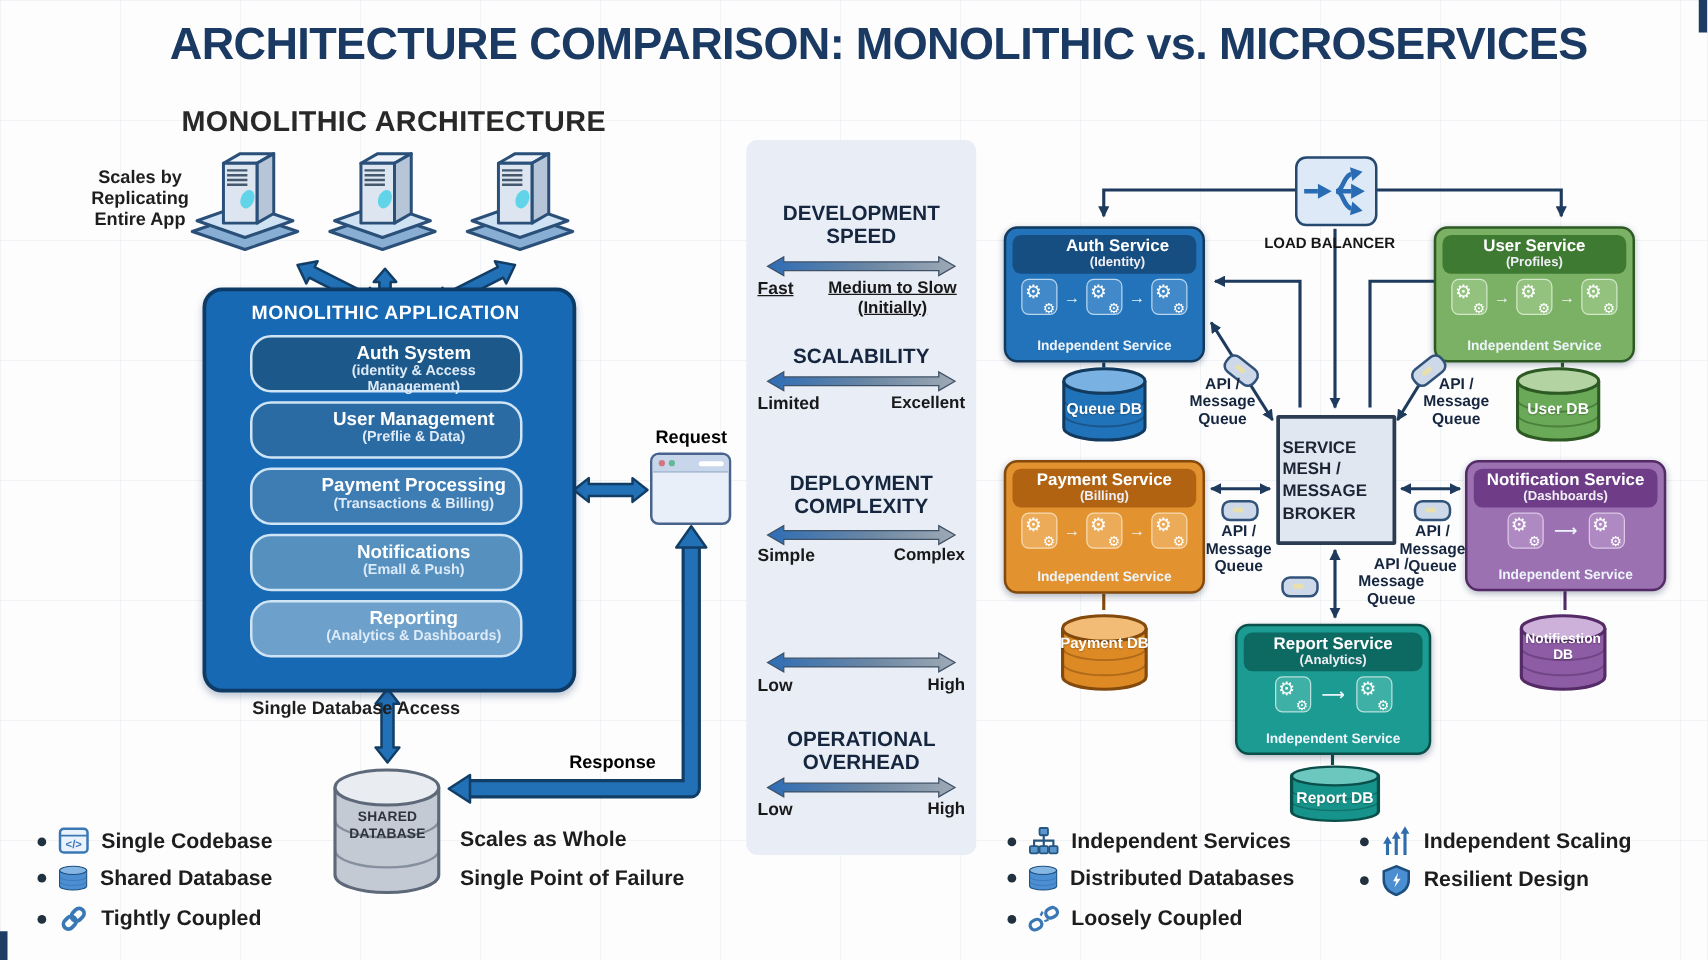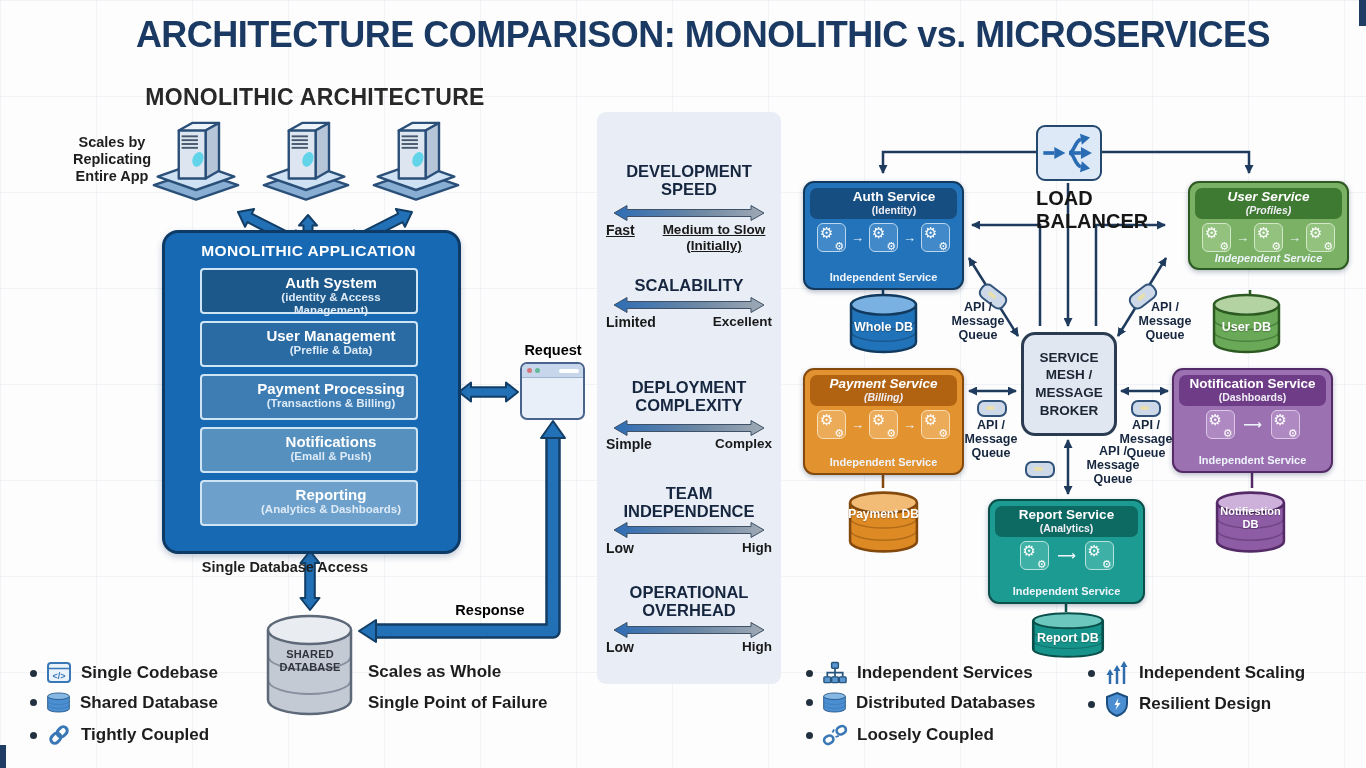--- a/index.html
+++ b/index.html
@@ -20,21 +20,21 @@
   
   .title{left:0;right:0;top:14px;text-align:center;font-size:36px;font-weight:800;
          color:#1a3a63;letter-spacing:-.5px;white-space:nowrap;padding-left:40px;}
   .sect{top:84px;width:500px;text-align:center;font-size:23px;font-weight:800;color:#282828;letter-spacing:.3px;}
   
   .note{font-weight:800;color:#1e1e1e;line-height:1.18;text-align:center;}
   .appbox{left:162px;top:230px;width:293px;height:318px;background:#1769b3;
           border:3px solid #0e3a66;border-radius:16px;box-shadow:0 3px 6px rgba(20,50,90,.25);}
   .apphead{left:162px;top:242px;width:293px;text-align:center;color:#fff;
            font-size:15.5px;font-weight:800;letter-spacing:.4px;}
-  .layer{left:200px;width:218px;height:46px;border:2px solid #cfe4f5;border-radius:4px;
+  .layer{left:200px;width:218px;height:46px;border:2px solid #cfe4f5;border-radius:17px;
          text-align:center;color:#fff;box-sizing:border-box;padding-top:4px;padding-left:44px;}
   .layer .nm{font-size:15px;font-weight:800;line-height:1.15;}
   .layer .dt{font-size:11.5px;font-weight:600;color:#ddeaf7;line-height:1.1;}
   .browser{left:520px;top:362px;width:65px;height:58px;background:#e9eff8;border:2.5px solid #49648c;
            border-radius:7px;box-sizing:border-box;overflow:hidden;}
   .browser .bar{height:13px;background:#c7d6ea;border-bottom:1.5px solid #9fb4cf;position:relative;}
   .browser .d{position:absolute;top:4px;width:5px;height:5px;border-radius:50%;}
   .browser .pillw{position:absolute;top:4.5px;right:4px;width:20px;height:4.5px;background:#fff;border-radius:2px;}
   .dbLabel{color:#fff;font-weight:800;text-align:center;text-shadow:0 1px 1px rgba(0,0,0,.25);line-height:1.15;}
   
@@ -51,22 +51,22 @@
   .svc .hd .dt{font-size:10.5px;font-weight:650;color:#f0eef5;line-height:1.1;}
   .svc .tiles{display:flex;justify-content:center;align-items:center;gap:5px;margin-top:2px;}
   .svc .t{width:29px;height:29px;border-radius:6px;position:relative;box-sizing:border-box;}
   .svc .t .ga{position:absolute;left:2px;top:0;font-size:15px;color:#fff;}
   .svc .t .gb{position:absolute;right:1px;bottom:-2px;font-size:11px;color:#fff;}
   .svc .arr{color:#ecf3fb;font-size:13px;font-weight:800;}
   .svc .ft{margin-top:auto;text-align:center;font-size:11px;font-weight:750;color:#eef4fb;padding-bottom:5px;}
   .lb-box{left:1036px;top:125px;width:66px;height:56px;background:#dde9f7;border:2.5px solid #24486e;
           border-radius:9px;box-sizing:border-box;display:flex;align-items:center;justify-content:center;}
   .mesh{left:1021px;top:332px;width:96px;height:104px;background:#e0e7f1;border:3px solid #2b3c52;
-        border-radius:14px;box-sizing:border-box;display:flex;align-items:center;justify-content:center;
-        text-align:center;font-size:13.5px;font-weight:800;color:#1b2534;line-height:1.3;padding:2px;}
+        border-radius:2px;box-sizing:border-box;display:flex;align-items:center;justify-content:center;
+        font-size:13.5px;font-weight:800;color:#1b2534;line-height:1.3;padding:2px;}
   .mq{width:64px;text-align:center;font-size:12.5px;font-weight:800;color:#16263f;line-height:1.12;z-index:3;}
   .pill{width:26px;height:13px;background:#cdd9e8;border:2px solid #31537a;border-radius:7px;z-index:3;}
   .pill::after{content:"";position:absolute;left:7px;top:4px;width:9px;height:3.5px;background:#e7e0ae;border-radius:2px;}
   
   .lg{display:flex;align-items:center;gap:9px;font-size:17px;font-weight:700;color:#1d1d1d;z-index:3;}
   .dot{width:7px;height:7px;border-radius:50%;background:#22313f;flex:0 0 auto;}
   .plain{font-size:17px;font-weight:700;color:#1d1d1d;}
   .sliver{background:#1e3c64;z-index:4;}
 </style>
 </head>
@@ -252,21 +252,20 @@
 
   <div class="abs mtitle lbl" style="top:378px;">DEPLOYMENT COMPLEXITY</div>
   <svg class="abs lbl" style="left:613px;top:419px;" width="152" height="18" viewBox="0 0 152 18">
     <polygon points="1,9 14,1.5 14,5.5 138,5.5 138,1.5 151,9 138,16.5 138,12.5 14,12.5 14,16.5" fill="url(#mgrad)" stroke="#3f5166" stroke-width="1"></polygon>
   </svg>
   <div class="abs mlabels lbl" style="top:436px;">
     <span class="l">Simple</span>
     <span class="r">Complex</span>
   </div>
 
-  <div class="abs mtitle lbl" style="top:484px;">TEAM INDEPENDENCE</div>
   <svg class="abs lbl" style="left:613px;top:521px;" width="152" height="18" viewBox="0 0 152 18">
     <polygon points="1,9 14,1.5 14,5.5 138,5.5 138,1.5 151,9 138,16.5 138,12.5 14,12.5 14,16.5" fill="url(#mgrad)" stroke="#3f5166" stroke-width="1"></polygon>
   </svg>
   <div class="abs mlabels lbl" style="top:540px;">
     <span class="l">Low</span>
     <span class="r">High</span>
   </div>
 
   <div class="abs mtitle lbl" style="top:583px;">OPERATIONAL OVERHEAD</div>
   <svg class="abs lbl" style="left:613px;top:621px;" width="152" height="18" viewBox="0 0 152 18">
@@ -286,21 +285,21 @@
           <path d="M30 24 C36 24 36 37 43 39"></path>
       </g>
       <g fill="#2a6cb3">
         <polygon points="14,17.5 26,24 14,30.5"></polygon>
         <polygon points="42,3 53,7 44,15"></polygon>
         <polygon points="43,17.5 55,24 43,30.5"></polygon>
         <polygon points="44,33 53,41 42,45"></polygon>
       </g>
     </svg>
   </div>
-  <div class="abs lbl" style="left:1036px;top:187px;width:136px;text-align:left;font-size:20px;font-weight:800;color:#161616;">LOAD BALANCER</div>
+  <div class="abs lbl" style="left:980px;top:187px;width:136px;text-align:right;font-size:12px;font-weight:800;color:#161616;">LOAD BALANCER</div>
 
   <div class="abs mesh node">
     <span>SERVICE MESH / MESSAGE BROKER</span>
   </div>
 
   <div class="abs svc node" style="left:803px;top:181px;width:161px;height:109px;background:#2273ba;border:2.5px solid #123a5e;">
     <div class="hd" style="background:#174e82;padding-left:21px;">
       <div class="nm">Auth Service</div>
       <div class="dt">(Identity)</div>
     </div>
@@ -318,23 +317,23 @@
       <div class="t" style="background:#4289c9;border:1.5px solid #b8d6ee;">
           <span class="ga">⚙</span>
           <span class="gb">⚙</span>
         </div>
     </div>
     <div class="ft">Independent Service</div>
   </div>
   <svg class="abs node" style="left:845px;top:292px;color:#2173b9;--db-top:#79b2e2;--db-stroke:#123a5e;" width="77" height="63">
       <use href="#cyl"></use>
     </svg>
-  <div class="abs dbLabel lbl" style="left:845px;top:320px;width:77px;font-size:12.5px;">Whole DB</div>
-
-  <div class="abs svc node" style="left:1188px;top:181px;width:161px;height:89px;background:#7ab164;border:2.5px solid #2d5a23;font-style:italic;">
+  <div class="abs dbLabel lbl" style="left:845px;top:320px;width:77px;font-size:12.5px;">Queue DB</div>
+
+  <div class="abs svc node" style="left:1147px;top:181px;width:161px;height:109px;background:#7ab164;border:2.5px solid #2d5a23;">
     <div class="hd" style="background:#3e7a31;">
       <div class="nm">User Service</div>
       <div class="dt">(Profiles)</div>
     </div>
     <div class="tiles">
       <div class="t" style="background:#92c27e;border:1.5px solid #d3e8c8;">
           <span class="ga">⚙</span>
           <span class="gb">⚙</span>
         </div>
       <div class="arr">→</div>
@@ -349,21 +348,21 @@
         </div>
     </div>
     <div class="ft">Independent Service</div>
   </div>
   <svg class="abs node" style="left:1208px;top:292px;color:#69a957;--db-top:#b3d3a2;--db-stroke:#2d5a23;" width="77" height="63">
       <use href="#cyl"></use>
     </svg>
   <div class="abs dbLabel lbl" style="left:1208px;top:320px;width:77px;font-size:12.5px;">User DB</div>
 
   <div class="abs svc node" style="left:803px;top:368px;width:161px;height:107px;background:#e2932f;border:2.5px solid #84490c;">
-    <div class="hd" style="background:#b26312;font-style:italic;">
+    <div class="hd" style="background:#b26312;">
       <div class="nm">Payment Service</div>
       <div class="dt">(Billing)</div>
     </div>
     <div class="tiles">
       <div class="t" style="background:#ecab58;border:1.5px solid #f7dcb4;">
           <span class="ga">⚙</span>
           <span class="gb">⚙</span>
         </div>
       <div class="arr">→</div>
       <div class="t" style="background:#ecab58;border:1.5px solid #f7dcb4;">

